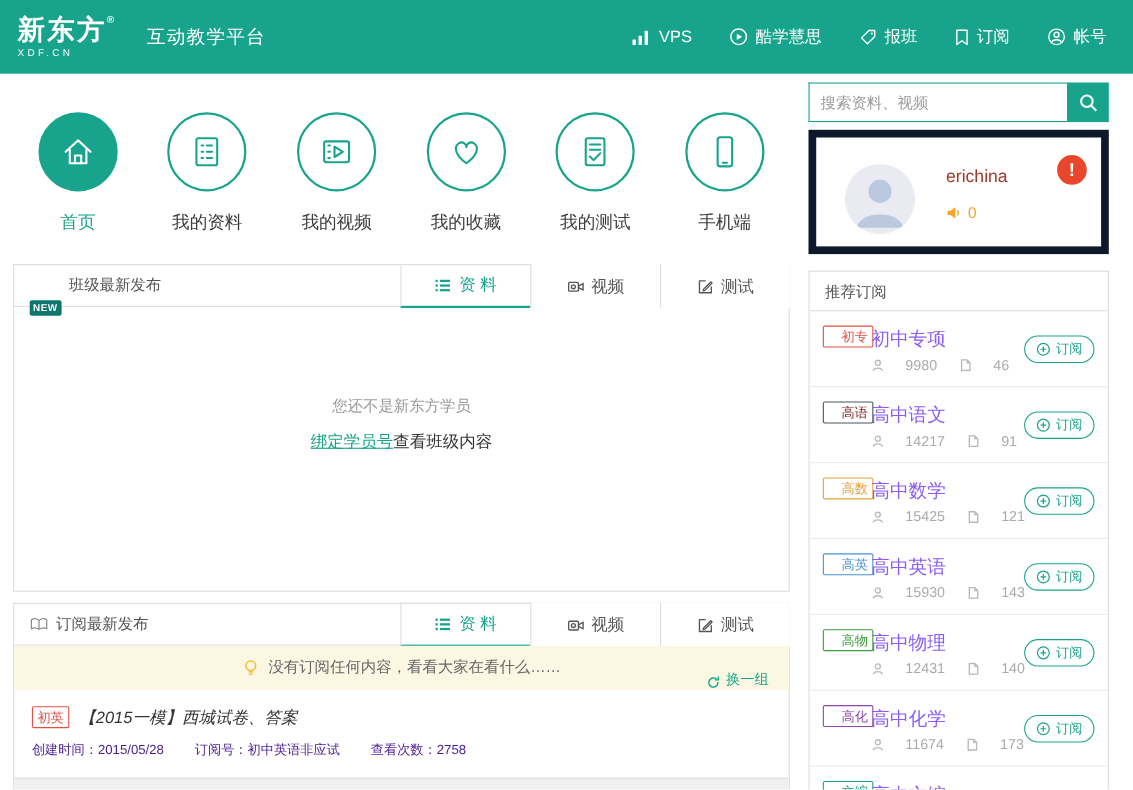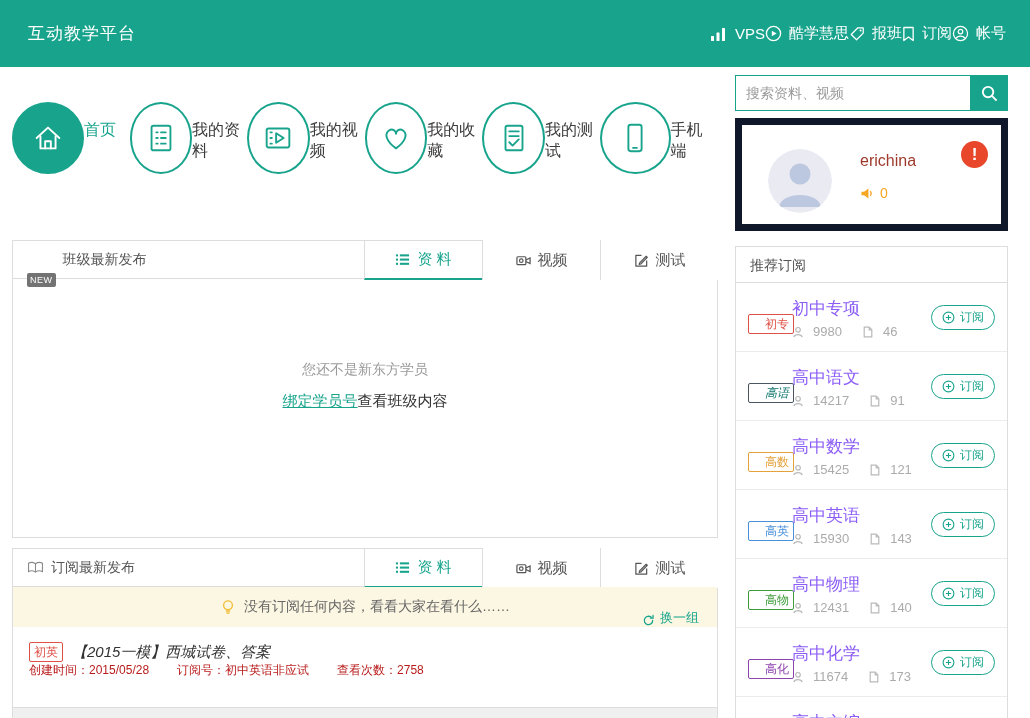--- a/index.html
+++ b/index.html
@@ -6,85 +6,89 @@
   body { font-family:"Liberation Sans","DejaVu Sans",sans-serif; background:#fff; }
   .page { position:relative; width:1030px; height:718px; background:#fff; overflow:hidden; }
 
   
   .header { position:absolute; top:0; left:0; right:0; height:67px; background:#18A48C; display:flex; align-items:center; }
   .logo { margin-left:16px; color:#fff; cursor:pointer; }
   .logo-main { font-size:25px; font-weight:bold; letter-spacing:2px; line-height:1.05; }
   .logo-reg { font-size:9px; vertical-align:top; }
   .logo-sub { font-size:9px; letter-spacing:3px; margin-top:2px; }
   .app-title { color:#fff; font-size:17px; margin-left:28px; letter-spacing:1px; }
-  .header-nav { margin-left:auto; margin-right:24px; display:flex; align-items:center; }
+  .header-nav { margin-left:auto; margin-right:24px; display:flex; gap:34px; align-items:center; }
   .hnav-item { display:flex; align-items:center; gap:7px; color:#fff; font-size:15px; cursor:pointer; white-space:nowrap; }
 
   
   .quicknav { position:absolute; top:102px; left:12px; width:706px; display:flex; }
-  .qitem { width:117.6px; display:flex; flex-direction:row; cursor:pointer; }
+  .qitem { width:117.6px; display:flex; flex-direction:column; align-items:center; cursor:pointer; }
   .qcircle { width:72px; height:72px; border-radius:50%; border:2px solid #18A48C; background:#fff; display:flex; align-items:center; justify-content:center; }
   .qitem.active .qcircle { background:#18A48C; }
   .qlabel { margin-top:18px; font-size:16px; color:#3c3c3c; }
   .qitem.active .qlabel { color:#18A48C; }
 
   
   .panel { position:absolute; background:#fff; border:1px solid #ddd; }
   .panel-header { height:38px; border-bottom:1px solid #ddd; display:flex; align-items:center; position:relative; }
   .panel-title { margin-left:14px; font-size:14px; color:#555; display:flex; align-items:center; gap:7px; }
-  .new-badge { background:#737373; color:#fff; font-size:9px; font-weight:normal; padding:2px 3px; border-radius:2px; letter-spacing:0.5px;margin-top:40px; }
+  .new-badge { background:#0f766e; color:#fff; font-size:9px; font-weight:bold; padding:2px 3px; border-radius:2px; letter-spacing:0.5px;margin-top:40px; }
   .tabs { position:absolute; right:-1px; top:-1px; height:40px; display:flex; }
   .tab { width:118px; height:100%; display:flex; align-items:center; justify-content:center; gap:7px; font-size:15px; color:#555; border-left:1px solid #ddd; background:#fff; cursor:pointer; }
   .tab.active { color:#18A48C; border-top:1px solid #ddd; border-bottom:2px solid #18A48C; }
 
   .panel-class { top:240px; left:12px; width:706px; height:298px; }
   .empty-state { position:absolute; top:120px; left:0; right:0; text-align:center; }
   .empty-l1 { color:#999; font-size:14px; }
   .empty-l2 { margin-top:13px; font-size:15px; color:#333; }
   .bind-link { color:#18A48C; text-decoration:underline; cursor:pointer; }
 
   .panel-feed { top:548px; left:12px; width:706px; height:170px; border-bottom:none; }
   .notice-bar { height:40px; background:#FCF7E3; display:flex; align-items:center; justify-content:center; gap:8px; font-size:14px; color:#666; position:relative; }
   .change-group { position:absolute; right:18px; top:0; height:100%; display:flex; align-items:flex-end; gap:5px; color:#18A48C; font-size:13px; cursor:pointer; }
   .feed-item { padding:15px 16px 0 16px; cursor:pointer; }
   .feed-title-row { display:flex; align-items:center; gap:9px; }
   .badge { display:inline-block; font-size:12px; padding:1px 4px; border:1px solid; border-radius:2px; line-height:1.35; background:#fff; }
   .feed-title { font-size:15px; color:#333;font-style:italic; }
-  .feed-meta { font-size:12px; color:#b91c1c; display:flex; gap:28px; }
+  .feed-meta { margin-top:11px; font-size:12px; color:#4c1d95; display:flex; gap:28px; }
   .cutoff-strip { position:absolute; left:0; right:0; bottom:0; height:11px; background:#F0F0F1; border-top:1px solid #ddd; }
 
   
   .searchbar { position:absolute; top:75px; left:735px; width:273px; height:36px; display:flex; }
   .searchbar input { flex:1; border:1px solid #18A48C; border-right:none; padding:0 10px; font-size:14px; color:#333; outline:none; font-family:inherit; }
   .searchbar input::placeholder { color:#9b9b9b; }
   .search-btn { width:38px; background:#18A48C; border:none; cursor:pointer; display:flex; align-items:center; justify-content:center; }
 
   .usercard { position:absolute; top:118px; left:735px; width:273px; height:113px; border:7px solid #0f172a; background:#fff; }
   .avatar { position:absolute; left:26px; top:24px; width:64px; height:64px; border-radius:50%; overflow:hidden; cursor:pointer; }
   .uname { position:absolute; left:118px; top:27px; font-size:16px; cursor:pointer; }
   .usound { position:absolute; left:118px; top:60px; display:flex; align-items:center; gap:5px; color:#F5A623; font-size:14px; }
   .alert-badge { position:absolute; right:13px; top:16px; width:27px; height:27px; border-radius:50%; background:#E8472B; color:#fff; font-weight:bold; font-size:17px; display:flex; align-items:center; justify-content:center; cursor:pointer; }
 
   .recommend { position:absolute; top:246px; left:735px; width:273px; height:472px; border:1px solid #ddd; border-bottom:none; background:#fff; }
   .rec-header { height:36px; line-height:36px; padding-left:14px; font-size:14px; color:#555; border-bottom:1px solid #ddd; }
   .rec-row { position:relative; height:69px; border-bottom:1px solid #ececec; }
-  .rec-badge { position:absolute; left:12px; top:31px;padding-left:16px; }
+  .rec-badge { position:absolute; left:12px; top:13px;padding-left:16px; }
   .rec-name { position:absolute; left:56px; top:14px; font-size:17px; color:#8b5cf6; cursor:pointer; }
   .rec-counts { position:absolute; left:56px; top:41px; display:flex; align-items:center; gap:20px; font-size:13px; color:#ABABAB; }
-  .count-group { display:flex; align-items:center; gap:9px; }
+  .count-group { display:flex; align-items:center; gap:19px; }
   .rec-btn { position:absolute; right:12px; top:22px; height:25px; padding:0 10px; border:1px solid #18A48C; border-radius:13px; background:#fff; color:#18A48C; font-size:12px; display:flex; align-items:center; gap:5px; cursor:pointer; font-family:inherit; }
 
   svg { display:block; }
 </style>
 </head>
 <body>
 
 <div class="page">
 
   <div class="header">
+    <div class="logo">
+      <div class="logo-main"><span>新东方</span><span class="logo-reg">®</span></div>
+      <div class="logo-sub">XDF.CN</div>
+    </div>
     <div class="app-title">互动教学平台</div>
     <div class="header-nav">
       <div class="hnav-item">
         <span>
             <svg viewBox="0 0 18 14" width="18" height="14" fill="#fff">
               <rect x="1" y="9" width="3" height="5" rx="0.5"></rect>
               <rect x="6.5" y="5.5" width="3" height="8.5" rx="0.5"></rect>
               <rect x="12" y="1" width="3" height="13" rx="0.5"></rect>
             </svg>
           </span>
@@ -379,21 +383,21 @@
             <svg viewBox="0 0 14 14" width="13" height="13" fill="none" stroke="currentColor" stroke-width="1.2">
               <circle cx="7" cy="7" r="5.8"></circle>
               <path d="M7 4.2 V9.8 M4.2 7 H9.8"></path>
             </svg>
           </span>
           <span>订阅</span>
         </button>
     </div>
 
     <div class="rec-row">
-      <span class="badge rec-badge" style="color: #0f766e; border-color: rgb(74, 85, 96); font-style: italic;">高语</span>
+      <span class="badge rec-badge" style="color: #7f1d1d; border-color: rgb(74, 85, 96);">高语</span>
       <span class="rec-name">高中语文</span>
       <span class="rec-counts">
         <span class="count-group">
             <span>
               <svg viewBox="0 0 12 12" width="12" height="12" fill="none" stroke="#B9B9B9" stroke-width="1.2">
                 <circle cx="6" cy="3.8" r="2.3"></circle>
                 <path d="M1.8 11 C2.8 7.8 9.2 7.8 10.2 11"></path>
               </svg>
             </span>
             <span>14217</span>

